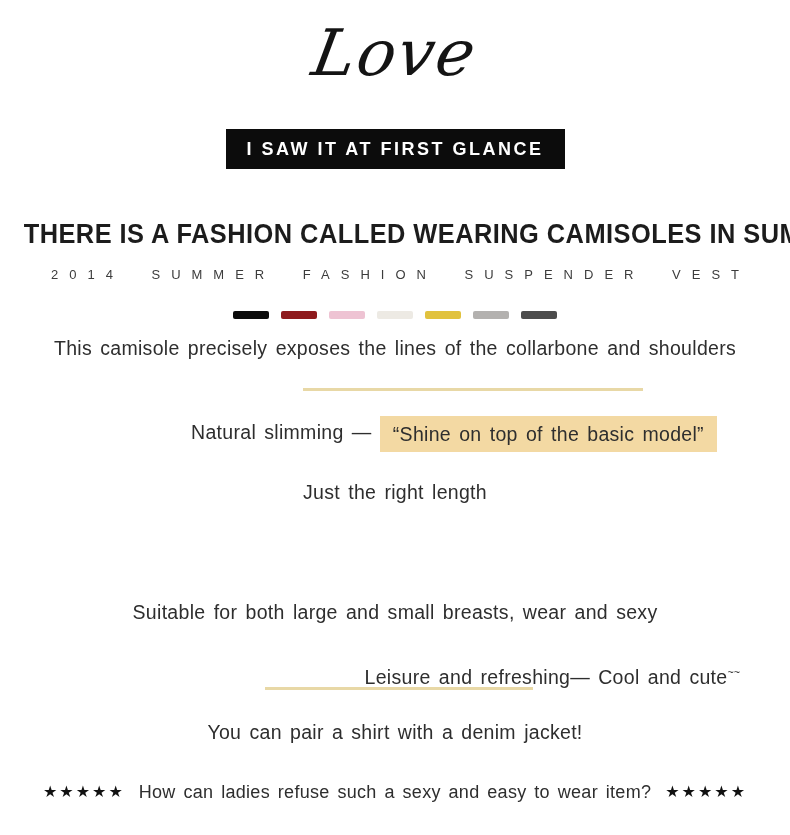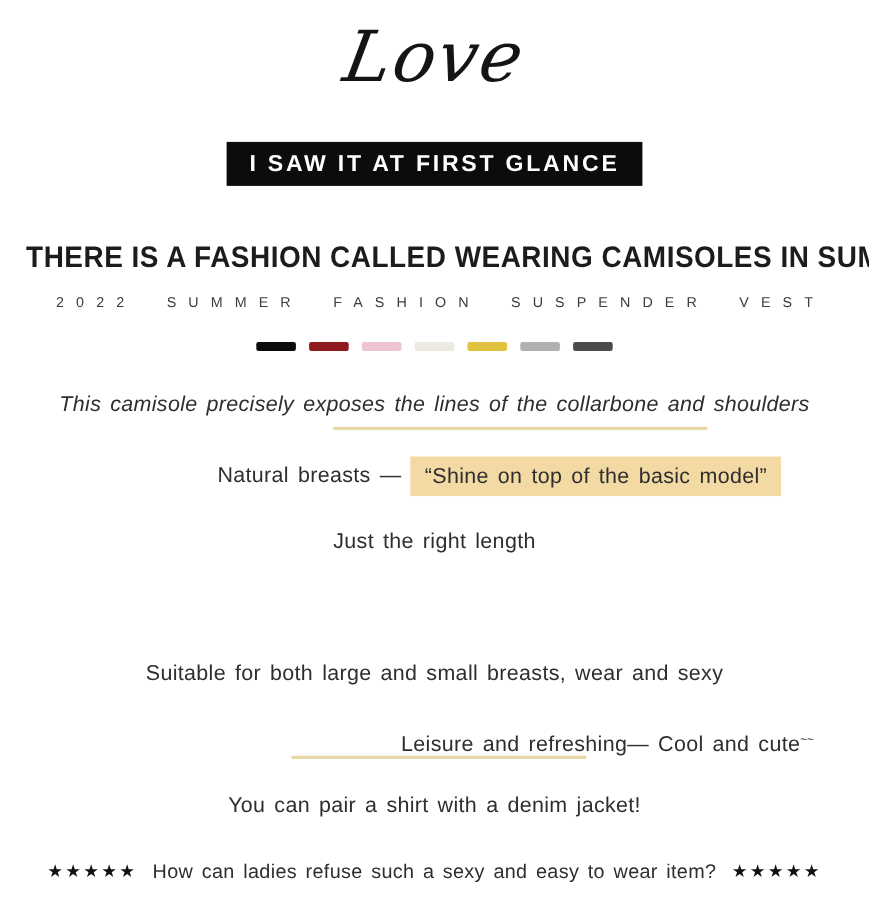--- a/index.html
+++ b/index.html
@@ -31,21 +31,21 @@
   .logo .logo-text::first-letter { font-size: 1.4em; }
   
   .banner-row { top: 129px; }
   .banner {
     display: inline-block;
     background: #0c0c0c;
     color: #ffffff;
     height: 40px;
     line-height: 40px;
     padding: 0 21px;
-    font-size: 21px;
+    font-size: 18px;
     font-weight: 700;
     letter-spacing: 2.5px;
   }
   
   .headline {
     top: 219px;
     font-size: 27px;
     font-weight: 700;
     color: #1c1c1c;
     transform: scaleX(0.94);
@@ -76,21 +76,21 @@
     display: inline-block;
   }
   
   .feature {
     font-size: 19.5px;
     color: #2e2e2e;
     letter-spacing: 0.3px;
     word-spacing: 2.5px;
     line-height: 26px;
   }
-  .f1 { top: 355px; font-style: italic; }
+  .f1 { top: 335px; }
   .f2 { top: 414px; left: 118px; right: 0; line-height: 36px; }
   .f3 { top: 479px; }
   .f4 { top: 532px; }
   .f5 { top: 599px; }
   .f6 { top: 659px; left: 0; right: 50px; text-align: right; }
   .f7 { top: 719px; }
   .f8 { top: 779px; font-size: 18px; }
   .hl {
     display: inline-block;
     background: #f3d9a3;
@@ -127,37 +127,37 @@
   <div class="row logo">
     <span class="logo-text">Love</span>
   </div>
 
   <div class="row banner-row">
     <span class="banner" style="background-color: rgb(12, 12, 12);">I SAW IT AT FIRST GLANCE</span>
   </div>
 
   <div class="row headline">THERE IS A FASHION CALLED WEARING CAMISOLES IN SUMMER</div>
 
-  <div class="row subtitle">2022 SUMMER FASHION SUSPENDER VEST</div>
+  <div class="row subtitle">2014 SUMMER FASHION SUSPENDER VEST</div>
 
   <div class="row swatches">
     <span class="swatch" style="background-color: rgb(11, 11, 11);"></span>
     <span class="swatch" style="background-color: rgb(142, 26, 29);"></span>
     <span class="swatch" style="background-color: rgb(238, 195, 211);"></span>
     <span class="swatch" style="background-color: rgb(237, 234, 228);"></span>
     <span class="swatch" style="background-color: rgb(225, 194, 62);"></span>
     <span class="swatch" style="background-color: rgb(179, 177, 175);"></span>
     <span class="swatch" style="background-color: rgb(76, 76, 76);"></span>
   </div>
 
   <div class="row feature f1">This camisole precisely exposes the lines of the collarbone and shoulders</div>
   <div class="accent-underline u1" style="background-color: rgb(232, 216, 166);"></div>
 
   <div class="row feature f2">
-    <span>Natural breasts — </span><span class="hl" style="background-color: rgb(243, 217, 163);">“Shine on top of the basic model”</span>
+    <span>Natural slimming — </span><span class="hl" style="background-color: rgb(243, 217, 163);">“Shine on top of the basic model”</span>
   </div>
 
   <div class="row feature f3">Just the right length</div>
 
 
   <div class="row feature f5">Suitable for both large and small breasts, wear and sexy</div>
 
   <div class="row feature f6">
     <span>Leisure and refreshing— Cool and cute</span><sup class="sup-tilde">~~</sup>
   </div>

